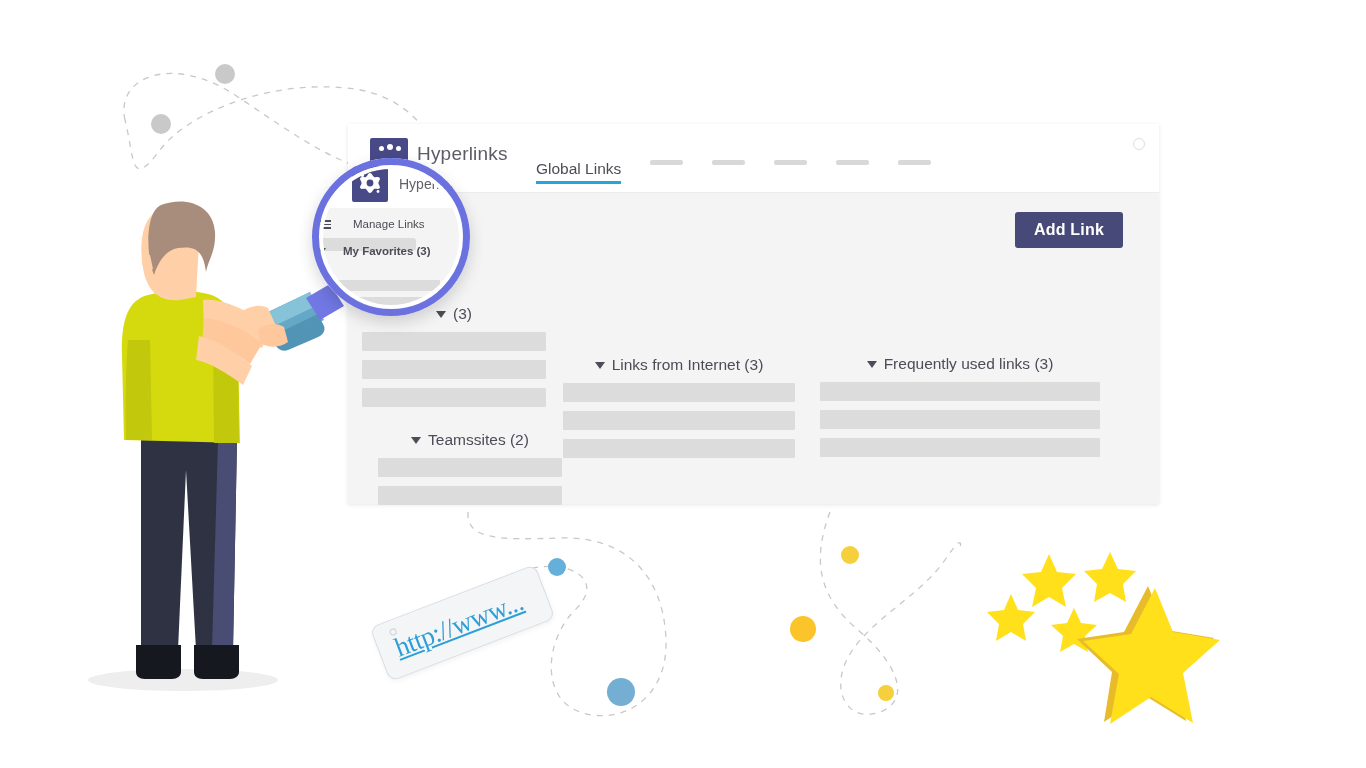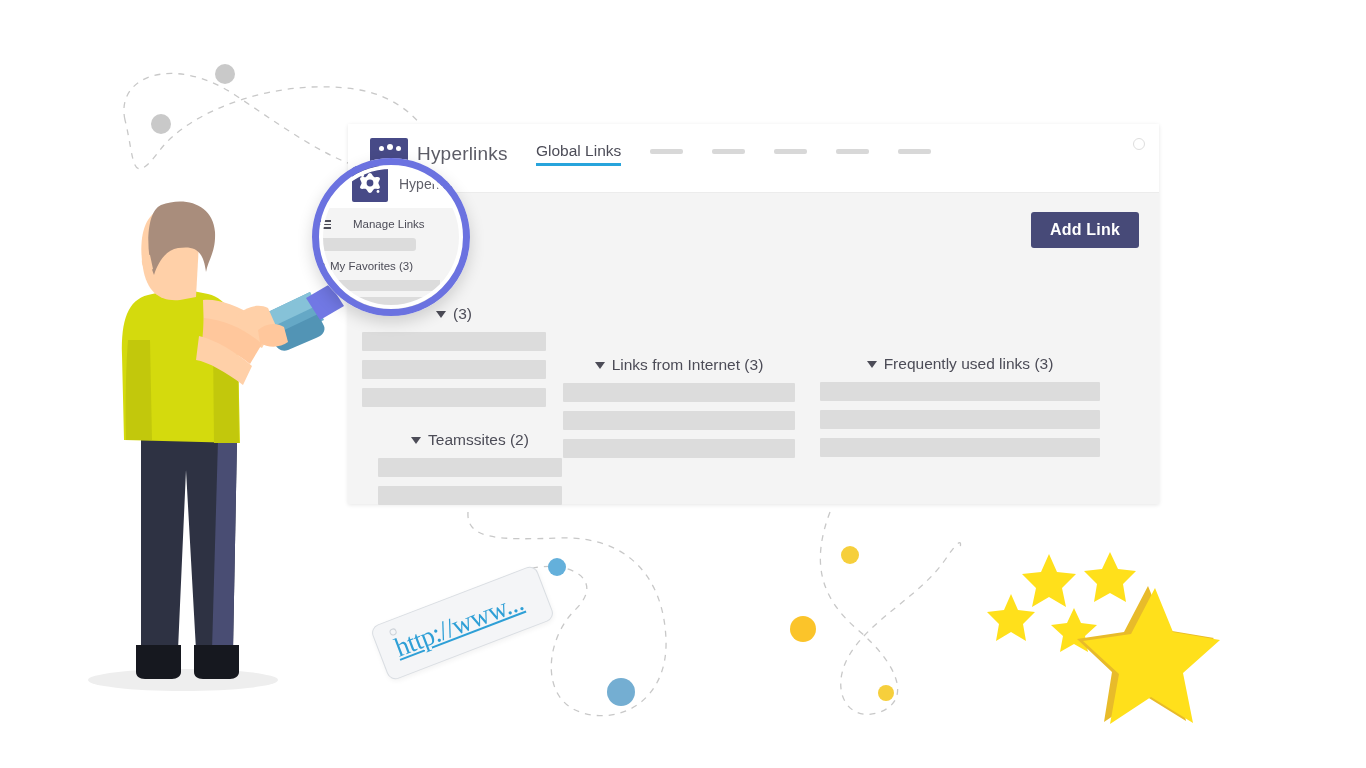--- a/index.html
+++ b/index.html
@@ -30,40 +30,40 @@
     width:38px;height:32px;background:#474a87;border-radius:2px;position:relative;
   }
   .brand-logo .d{position:absolute;width:5px;height:5px;border-radius:50%;background:#ffffff;top:8px;}
   .brand-logo .d1{left:9px;}
   .brand-logo .d2{left:17px;top:6px;width:6px;height:6px;}
   .brand-logo .d3{left:26px;}
   .brand-name{
     font-size:19px;color:#5c5c66;letter-spacing:.2px;white-space:nowrap;
   }
 
-  .tabs{position:absolute;left:188px;top:18px;display:flex;align-items:center;gap:29px;}
+  .tabs{position:absolute;left:188px;top:36px;display:flex;align-items:flex-start;gap:29px;}
   .tab{
     font-size:15.5px;color:#55555f;padding-bottom:6px;position:relative;white-space:nowrap;
   }
   .tab.active{color:#4c4c57;}
   .tab.active:after{
     content:"";position:absolute;left:0;right:0;bottom:0;height:3px;background:#28a4dc;
   }
   .tab-ph{width:33px;height:5px;border-radius:2px;background:#d8d8d8;margin-bottom:6px;}
 
   .header-circle{
     position:absolute;right:14px;top:14px;width:10px;height:10px;border-radius:50%;
     border:1.3px solid #dedede;background:transparent;
   }
 
   
   .app-body{position:absolute;left:0;top:68px;width:811px;height:312px;}
 
   .btn-add{
-    position:absolute;right:20px;top:20px;
+    position:absolute;right:36px;top:20px;
     background:#474a78;color:#ffffff;border:none;border-radius:3px;
     font-family:"Liberation Sans", sans-serif;
     font-size:16px;font-weight:bold;padding:9px 19px;cursor:pointer;
     letter-spacing:.2px;
   }
 
   .cols{position:absolute;left:0;top:0;width:811px;height:312px;}
   .col{position:absolute;top:0;}
   .col-1{left:14px;width:184px;}
   .col-2{left:215px;width:232px;}
@@ -98,21 +98,21 @@
   }
   .zbrand{position:absolute;left:40px;top:8px;display:flex;align-items:center;gap:11px;}
   .zlogo{width:36px;height:36px;background:#474a87;border-radius:2px;position:relative;}
   .zstar{position:absolute;left:50%;top:50%;transform:translate(-50%,-50%);}
   .zbrand-name{font-size:14px;color:#5f5f69;}
   .zpanel{position:absolute;left:0;top:50px;width:200px;height:120px;background:#f4f4f4;}
   .zmanage{position:absolute;left:8px;top:10px;display:flex;align-items:center;gap:22px;font-size:11.5px;color:#4c4c57;}
   .zham{display:inline-block;width:11px;}
   .zham i{display:block;height:1.4px;background:#4c4c57;margin:2.2px 0;}
   .zsearch{position:absolute;left:8px;top:30px;width:96px;height:13px;background:#dcdcdc;border-radius:3px;}
-  .zfav{position:absolute;left:6px;top:52px;display:flex;align-items:center;gap:4px;font-size:11.5px;color:#4c4c57;}
+  .zfav{position:absolute;left:6px;top:37px;display:flex;align-items:center;gap:17px;font-size:11.5px;color:#4c4c57;font-weight:bold;}
   .zcaret{width:0;height:0;border-left:4.5px solid transparent;border-right:4.5px solid transparent;border-top:6px solid #4c4c57;}
   .zbar{position:absolute;left:8px;width:120px;height:11px;background:#dcdcdc;}
 
   
   .urltag{
     position:absolute;left:374px;top:594px;width:175px;height:56px;
     background:#f4f5f7;border:1px solid #d9dde2;border-radius:9px;
     transform:rotate(-21deg);
     box-shadow:0 2px 5px rgba(0,0,0,0.05);
   }

